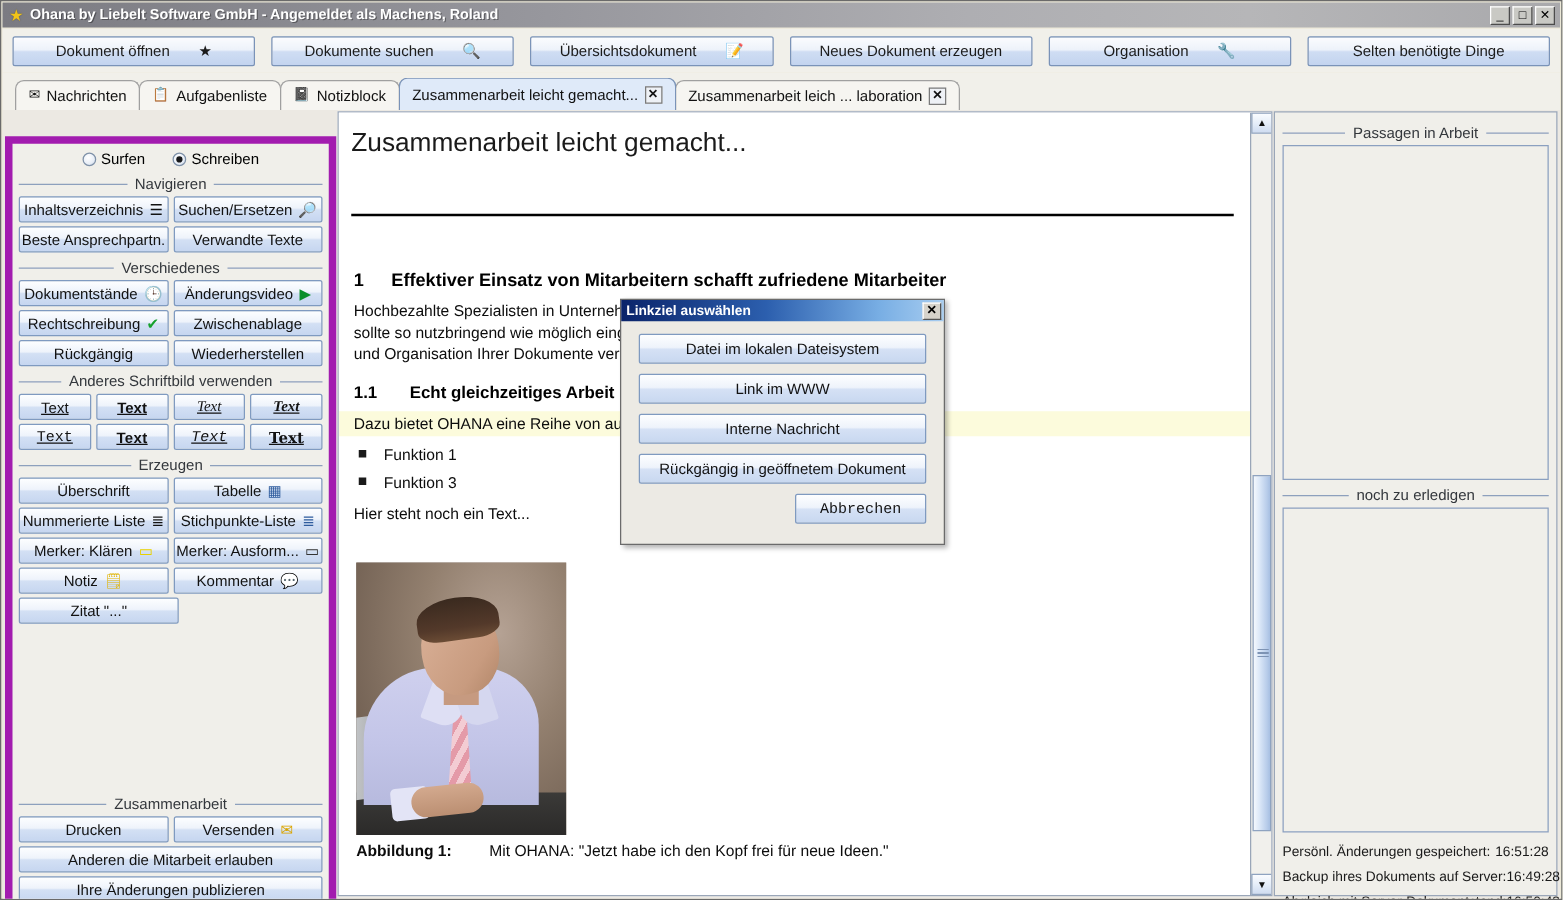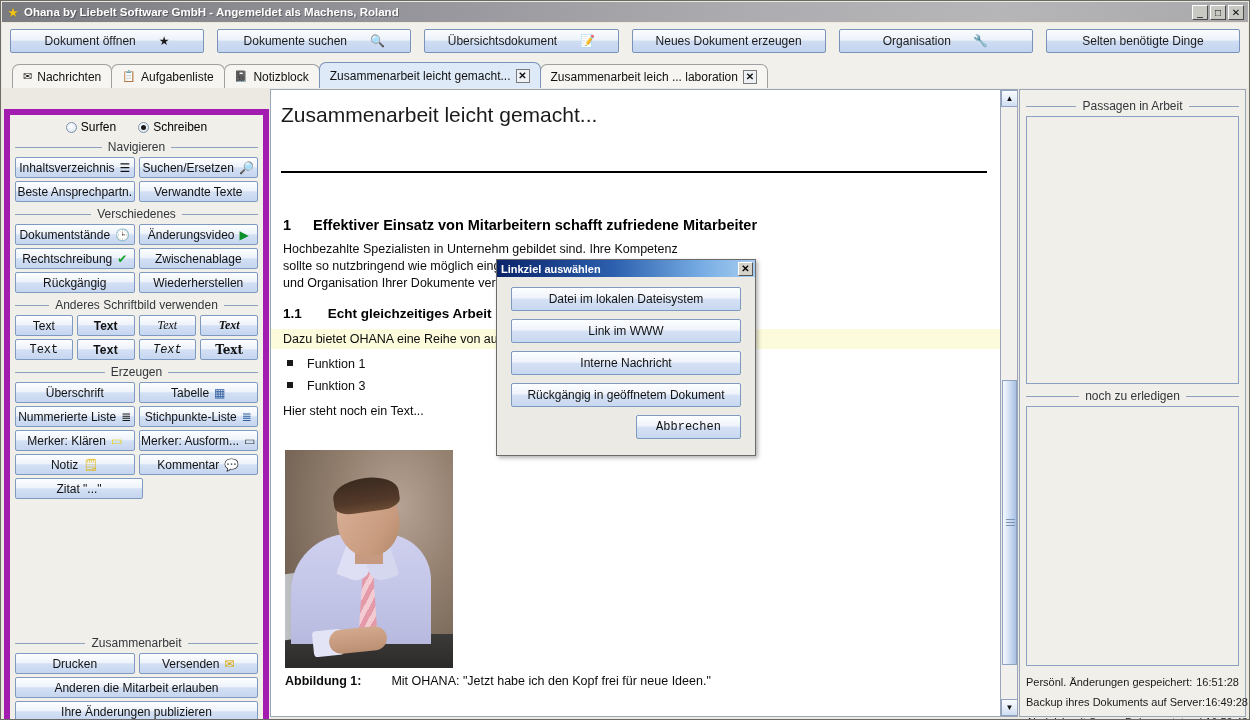--- a/index.html
+++ b/index.html
@@ -173,21 +173,21 @@
     font-size: 12px; color: #121212;
     box-sizing: border-box; cursor: default;
     white-space: nowrap; overflow: hidden;
   }
   .sbtn.pressed {
     background: linear-gradient(to bottom, #cfdaec 0%, #c3d1e8 50%, #b7c8e3 100%);
     border-color: #5f7ba4;
   }
   .sbtn.full { flex: 1 1 100%; }
   .sbtn .ic { font-size: 12px; line-height: 1; }
-  .fontsample { font-size: 12px; }
+  .fontsample { font-size: 12px; text-decoration: underline; }
   .fs-1 { font-family: "Liberation Sans", sans-serif; }
   .fs-2 { font-family: "Liberation Sans", sans-serif; font-weight: bold; }
   .fs-3 { font-family: "Liberation Serif", serif; font-style: italic; }
   .fs-4 { font-family: "Liberation Serif", serif; font-weight: bold; font-style: italic; }
   .fs-5 { font-family: "Liberation Mono", monospace; }
   .fs-6 { font-family: "Liberation Sans", sans-serif; font-weight: bold; letter-spacing: .3px; }
   .fs-7 { font-family: "Liberation Mono", monospace; font-style: italic; }
   .fs-8 { font-family: "DejaVu Serif", serif; font-weight: bold; }
   #collab-block { position: absolute; left: 5px; right: 5px; bottom: 6px; }
 
@@ -371,21 +371,20 @@
 
   
   #dialog {
     position: absolute; left: 495px; top: 238px;
     width: 260px; height: 197px;
     background: #eceae4;
     border: 1px solid #6b6b6b;
     box-shadow: 2px 2px 4px rgba(0,0,0,0.30);
     box-sizing: border-box;
     z-index: 50;
-    margin-top: 20px;
   }
   #dlg-title {
     height: 17px;
     background: linear-gradient(to right, #0a246a 0%, #2c5fae 45%, #78aee4 80%, #a8cdf0 100%);
     display: flex; align-items: center;
     padding: 0 2px 0 4px;
     box-sizing: border-box;
   }
   #dlg-title .t {
     color: #fff; font-size: 11px; font-weight: bold;

